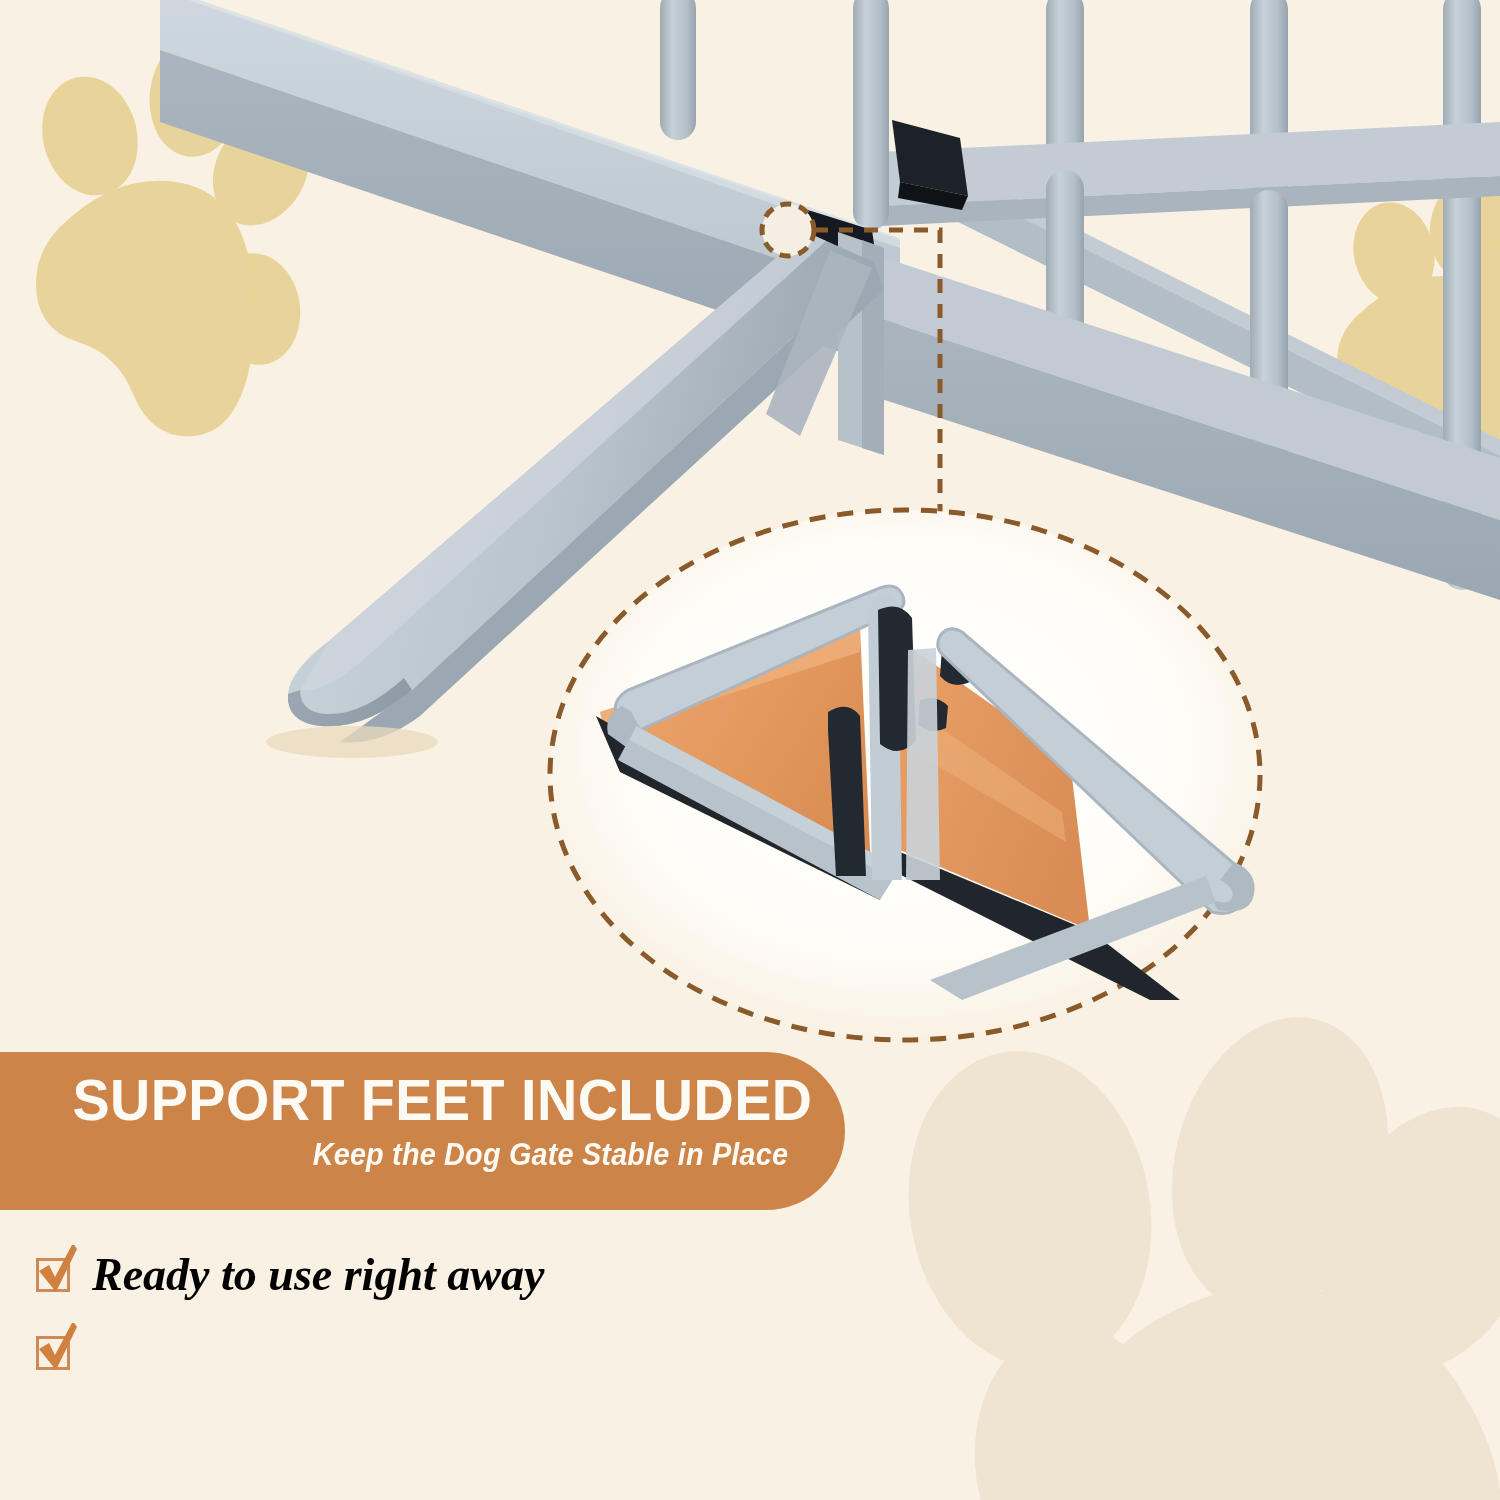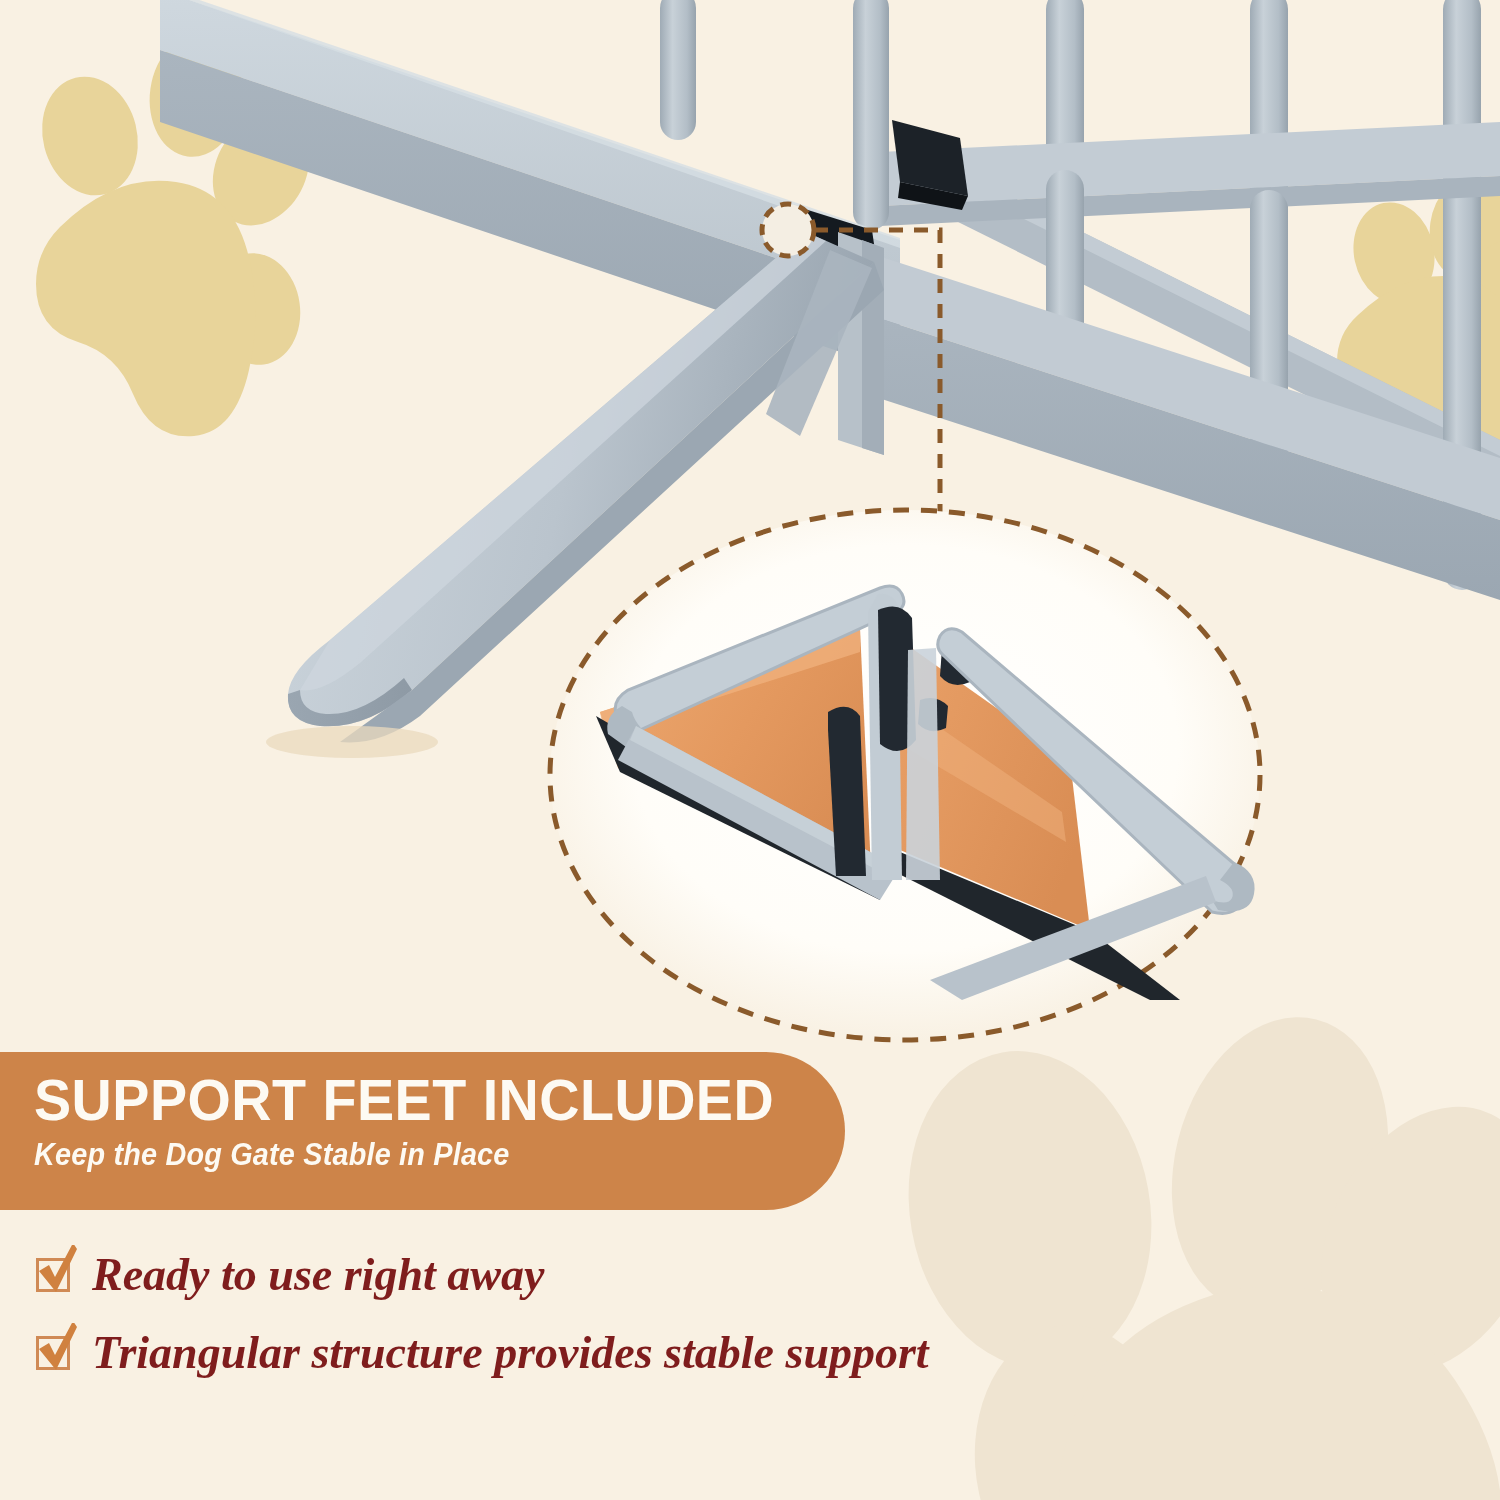--- a/index.html
+++ b/index.html
@@ -33,20 +33,21 @@
     position: absolute;
     left: 0;
     top: 1052px;
     width: 845px;
     height: 158px;
     background: #cd8449;
     border-top-right-radius: 79px;
     border-bottom-right-radius: 79px;
     box-sizing: border-box;
     padding: 18px 0 0 34px;
+    text-align: right;
   }
   .banner-title {
     color: #fdfaf3;
     font-family: "Liberation Sans Narrow", "Liberation Sans", sans-serif;
     font-size: 58px;
     font-weight: bold;
     letter-spacing: 0.5px;
     line-height: 1.02;
     transform: scaleX(0.96);
     transform-origin: left center;
@@ -94,21 +95,21 @@
     box-sizing: border-box;
   }
   .checkbox .tick {
     position: absolute;
     left: -1px;
     top: -9px;
     width: 46px;
     height: 50px;
   }
   .bullet-text {
-    color: #7f1d1d;
+    color: #000000;
     font-family: "Liberation Serif", serif;
     font-size: 46px;
     font-weight: bold;
     font-style: italic;
     line-height: 1;
     white-space: nowrap;
   }
 </style>
 </head>
 <body>
@@ -294,19 +295,18 @@
       <span class="bullet-text">Ready to use right away</span>
     </div>
 
     <div class="bullet-row">
       <span class="checkbox">
         <span class="box"></span>
         <svg class="tick" viewBox="0 0 46 50">
           <path d="M6 26 L16 20 L22 32 L40 -2 L44 4 L23 47 Z" fill="#d0813f"></path>
         </svg>
       </span>
-      <span class="bullet-text">Triangular structure provides stable support</span>
     </div>
 
 
   </div>
 
 </div>
 
 </body></html>

